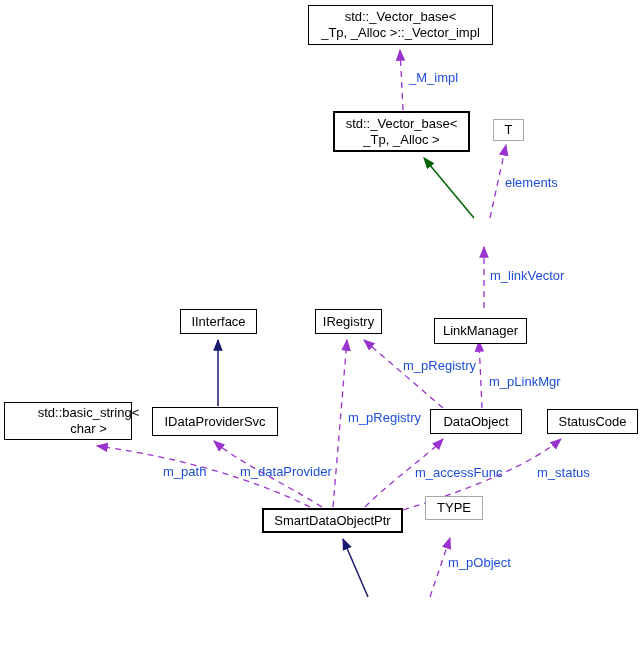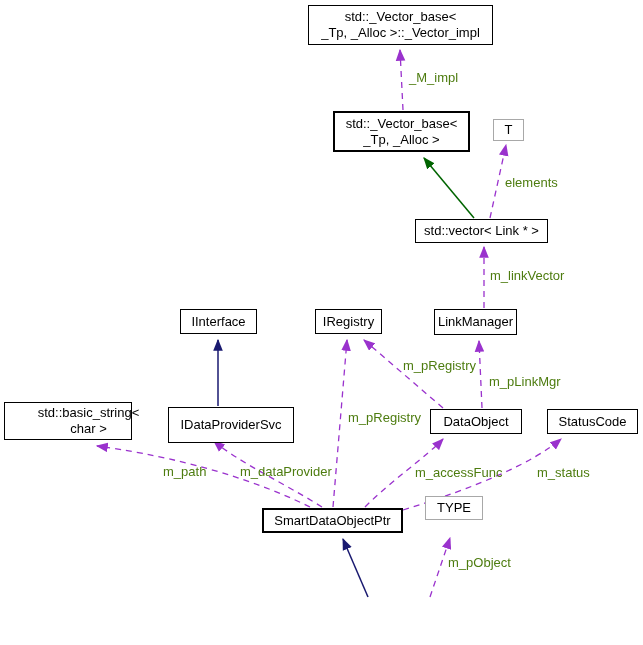--- a/index.html
+++ b/index.html
@@ -11,21 +11,21 @@
   #edges{position:absolute;left:0;top:0;width:643px;height:645px;pointer-events:none;}
   .node{
     position:absolute;display:flex;align-items:center;justify-content:center;
     text-align:center;background:#ffffff;border:1px solid #000;
     white-space:pre-line;line-height:1.22;box-sizing:border-box;cursor:pointer;
   }
   .node.bold{border-width:2px;}
   .node.tparam{border-color:#a8a8a8;cursor:default;}
   .node.focus{background:#c3c3c3;border-width:2px;cursor:default;}
   .edge-label{
-    position:absolute;white-space:nowrap;color:#4d7c0f;line-height:1;
+    position:absolute;white-space:nowrap;color:#1d4ed8;line-height:1;
   }
 </style>
 </head>
 <body>
 
 <div id="canvas">
 
   <svg id="edges" width="643" height="645" viewBox="0 0 643 645">
     <defs>
       <marker id="arrow-purple" viewBox="0 0 10 8" refX="9" refY="4" markerWidth="12" markerHeight="10" orient="auto" markerUnits="userSpaceOnUse">
@@ -55,27 +55,26 @@
     <path d="M368,597 L343,539" stroke="#191970" stroke-width="1.5" fill="none" marker-end="url(#arrow-navy)"></path>
 
     <path d="M474,218 L424,158" stroke="#006400" stroke-width="1.5" fill="none" marker-end="url(#arrow-green)"></path>
   </svg>
 
   <div class="node" style="left:308px;top:5px;width:185px;height:40px;">std::_Vector_base&lt;
 _Tp, _Alloc &gt;::_Vector_impl</div>
   <div class="node bold" style="left:333px;top:111px;width:137px;height:41px;">std::_Vector_base&lt;
 _Tp, _Alloc &gt;</div>
   <div class="node tparam" style="left:493px;top:119px;width:31px;height:22px;">T</div>
-  <div class="node" style="left:415px;top:219px;width:133px;height:24px;">std::vector&lt; Link * &gt;</div>
   <div class="node" style="left:180px;top:309px;width:77px;height:25px;">IInterface</div>
   <div class="node" style="left:315px;top:309px;width:67px;height:25px;">IRegistry</div>
-  <div class="node" style="left:434px;top:309px;width:83px;height:26px;">LinkManager</div>
+  <div class="node" style="left:434px;top:318px;width:93px;height:26px;">LinkManager</div>
   <div class="node" style="left:4px;top:402px;width:128px;height:38px;padding-left:41px;">std::basic_string&lt;
 char &gt;</div>
-  <div class="node" style="left:168px;top:407px;width:126px;height:36px;text-align:right;">IDataProviderSvc</div>
+  <div class="node" style="left:152px;top:407px;width:126px;height:29px;text-align:right;">IDataProviderSvc</div>
   <div class="node" style="left:430px;top:409px;width:92px;height:25px;">DataObject</div>
   <div class="node" style="left:547px;top:409px;width:91px;height:25px;">StatusCode</div>
   <div class="node bold" style="left:262px;top:508px;width:141px;height:25px;">SmartDataObjectPtr</div>
   <div class="node tparam" style="left:425px;top:496px;width:58px;height:24px;">TYPE</div>
 
   <div class="edge-label" style="left:409px;top:71px;">_M_impl</div>
   <div class="edge-label" style="left:505px;top:176px;">elements</div>
   <div class="edge-label" style="left:490px;top:269px;">m_linkVector</div>
   <div class="edge-label" style="left:403px;top:359px;">m_pRegistry</div>
   <div class="edge-label" style="left:489px;top:375px;">m_pLinkMgr</div>

